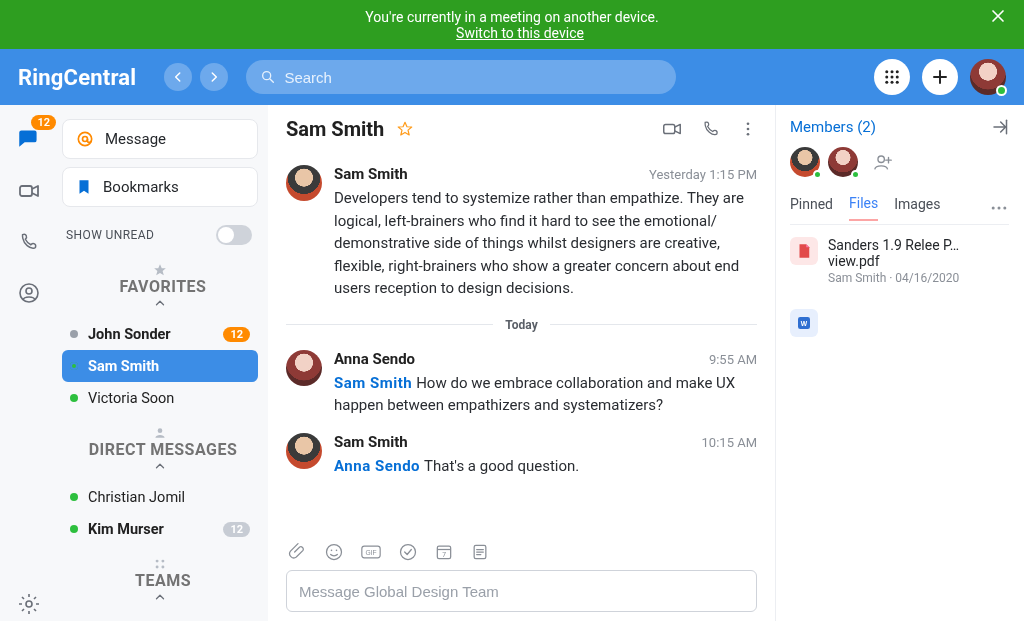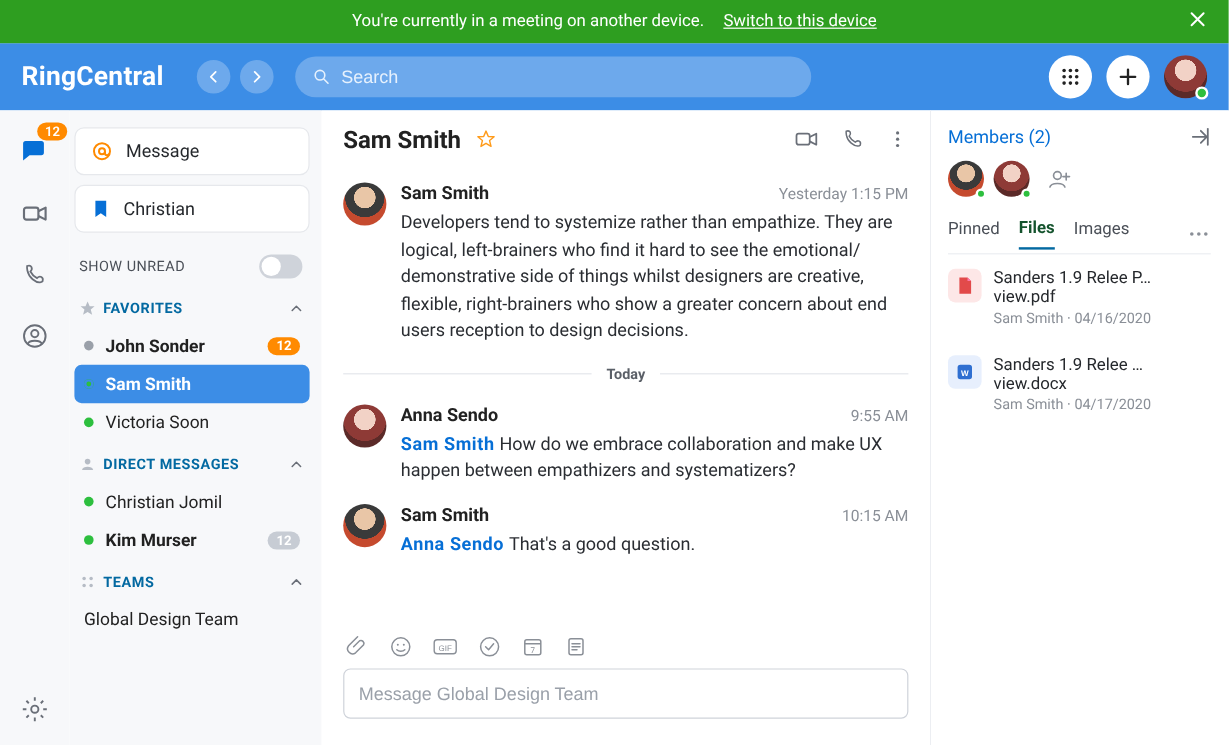--- a/index.html
+++ b/index.html
@@ -1,18 +1,18 @@
 <!DOCTYPE html>
 <html><head>
 <meta charset="utf-8">
 <style>
   * { box-sizing: border-box; margin: 0; padding: 0; }
   body { font-family: -apple-system, BlinkMacSystemFont, "Segoe UI", Roboto, Helvetica, Arial, sans-serif; font-size: 14px; color: #212121; background:#fff; width:1024px; height:621px; overflow:hidden;}
   
-  .banner { background:#2e9e20; color:#fff; height:36px; display:flex; align-items:center; justify-content:center; position:relative; font-size:14px;}
+  .banner { background:#2e9e20; color:#fff; height:49px; display:flex; align-items:center; justify-content:center; position:relative; font-size:14px;flex-direction:column;}
   .banner a { color:#fff; text-decoration:underline; margin-left:16px;}
   .banner .close { position:absolute; right:16px; top:6px; cursor:pointer;}
   
   .header { background:#3c8de6; color:#fff; height:56px; display:flex; align-items:center; padding:0 18px;}
   .brand { font-size:22px; font-weight:700; letter-spacing:0.2px; margin-right:28px;}
   .navbtn { width:28px; height:28px; border-radius:50%; background:rgba(255,255,255,0.25); display:flex; align-items:center; justify-content:center; margin-right:8px; cursor:pointer;}
   .search { flex:0 0 430px; height:34px; border-radius:18px; background:rgba(255,255,255,0.25); display:flex; align-items:center; padding:0 14px; margin-left:10px;}
   .search input { background:transparent; border:none; outline:none; color:#fff; font-size:15px; flex:1; margin-left:8px;}
   .search input::placeholder { color:#e6f1fd;}
   .header .spacer { flex:1;}
@@ -25,21 +25,21 @@
   .rail { width:58px; background:#f7f8fa; display:flex; flex-direction:column; align-items:center; padding-top:20px; gap:28px; position:relative;}
   .railbtn { position:relative; color:#6a6f78; cursor:pointer;}
   .railbtn.active { color:#066fd6;}
   .badge-pill { position:absolute; top:-10px; right:-14px; background:#ff8a00; color:#fff; font-size:11px; font-weight:600; border-radius:9px; padding:1px 6px;}
   .rail .settings { margin-top:auto; margin-bottom:18px;}
   
   .convs { width:210px; background:#f7f8fa; padding:14px 10px 0 4px; overflow:hidden;}
   .pillcard { background:#fff; border:1px solid #e6e8ec; border-radius:8px; height:40px; display:flex; align-items:center; padding:0 12px; margin-bottom:8px; cursor:pointer;}
   .pillcard .icon { margin-right:10px;}
   .pillcard .label { font-size:15px; color:#25282c;}
-  .section-row { display:flex; align-items:center; padding:12px 4px 8px 4px; color:#0369a1; font-size:12px; font-weight:700; letter-spacing:0.5px;}
+  .section-row { display:flex; align-items:center; padding:12px 4px 8px 4px; color:#737373; font-size:16px; font-weight:700; letter-spacing:0.5px;flex-direction:column;}
   .section-row .title { flex:1; margin-left:6px;}
   .section-row .chev { cursor:pointer;}
   .unread-row { display:flex; align-items:center; justify-content:space-between; padding:10px 6px 6px 4px;}
   .unread-row .label { font-size:12px; font-weight:400; letter-spacing:0.4px; color:#4a4f57;}
   .toggle { width:36px; height:20px; border-radius:10px; background:#cfd3da; position:relative; cursor:pointer;}
   .toggle .knob { position:absolute; left:2px; top:2px; width:16px; height:16px; border-radius:50%; background:#fff;}
   .conv-item { display:flex; align-items:center; height:32px; padding:0 8px 0 8px; border-radius:6px; cursor:pointer; font-size:14.5px;}
   .conv-item .dot { width:8px; height:8px; border-radius:50%; margin-right:10px;}
   .conv-item .name { flex:1;}
   .conv-item .badge-or { background:#ff8a00; color:#fff; border-radius:10px; font-size:11px; font-weight:700; padding:1px 7px;}
@@ -76,21 +76,21 @@
   
   .right { width:248px; background:#fff; padding:12px 15px 0 14px;}
   .right .members { display:flex; align-items:center; color:#066fd6; font-size:15px; margin-bottom:10px;}
   .right .members .collapse { margin-left:auto; color:#6a6f78; cursor:pointer;}
   .right .avrow { display:flex; align-items:center; gap:8px; margin-bottom:14px;}
   .avsm { width:30px; height:30px; border-radius:50%; position:relative;}
   .avsm .pres { position:absolute; right:-2px; bottom:-2px; width:9px; height:9px; background:#2dbf3e; border:2px solid #fff; border-radius:50%;}
   .adduser { color:#8a8f97; margin-left:6px; cursor:pointer;}
   .tabs { display:flex; align-items:center; border-bottom:1px solid #eceef2; font-size:14px; color:#4a4f57; gap:16px; height:34px;}
   .tabs .tab { padding-bottom:8px; cursor:pointer;}
-  .tabs .tab.active { color:#14532d; border-bottom:2px solid #0369a1; font-weight:700;}
+  .tabs .tab.active { color:#3b82f6; border-bottom:2px solid #fca5a5; font-weight:400;}
   .tabs .more { margin-left:auto; color:#8a8f97; cursor:pointer;}
   .file { display:flex; align-items:flex-start; padding:12px 0;}
   .file .ficon { width:28px; height:28px; border-radius:6px; display:flex; align-items:center; justify-content:center; margin-right:10px; flex:0 0 28px;}
   .file .ficon.pdf { background:#fde7e7;}
   .file .ficon.doc { background:#e7effd;}
   .file .fname { font-size:14px; color:#25282c;}
   .file .meta { font-size:12px; color:#8a8f97; margin-top:2px;}
   svg { display:block;}
 </style>
 </head>
@@ -194,21 +194,21 @@
           </svg>
       </span>
       <span class="label">Message</span>
     </div>
     <div class="pillcard">
       <span class="icon">
         <svg width="18" height="18" viewBox="0 0 24 24">
             <path d="M6 3 h12 v18 l-6 -4 l-6 4 z" fill="#066fd6"></path>
           </svg>
       </span>
-      <span class="label">Christian</span>
+      <span class="label">Bookmarks</span>
     </div>
 
     <div class="unread-row">
       <span class="label">SHOW UNREAD</span>
       <div class="toggle">
           <div class="knob"></div>
         </div>
     </div>
 
     <div class="section-row">
@@ -448,20 +448,16 @@
         <div class="meta">Sam Smith · 04/16/2020</div>
       </div>
     </div>
     <div class="file">
       <div class="ficon doc">
         <svg width="18" height="18" viewBox="0 0 24 24">
             <rect x="4" y="4" width="16" height="16" rx="3" fill="#2f6fd1"></rect>
             <text x="12" y="16" text-anchor="middle" font-size="9" fill="#fff" font-family="Arial" font-weight="700">W</text>
           </svg>
       </div>
-      <div>
-        <div class="fname">Sanders 1.9 Relee …view.docx</div>
-        <div class="meta">Sam Smith · 04/17/2020</div>
-      </div>
     </div>
   </div>
 
 </div>
 
 </body></html>

